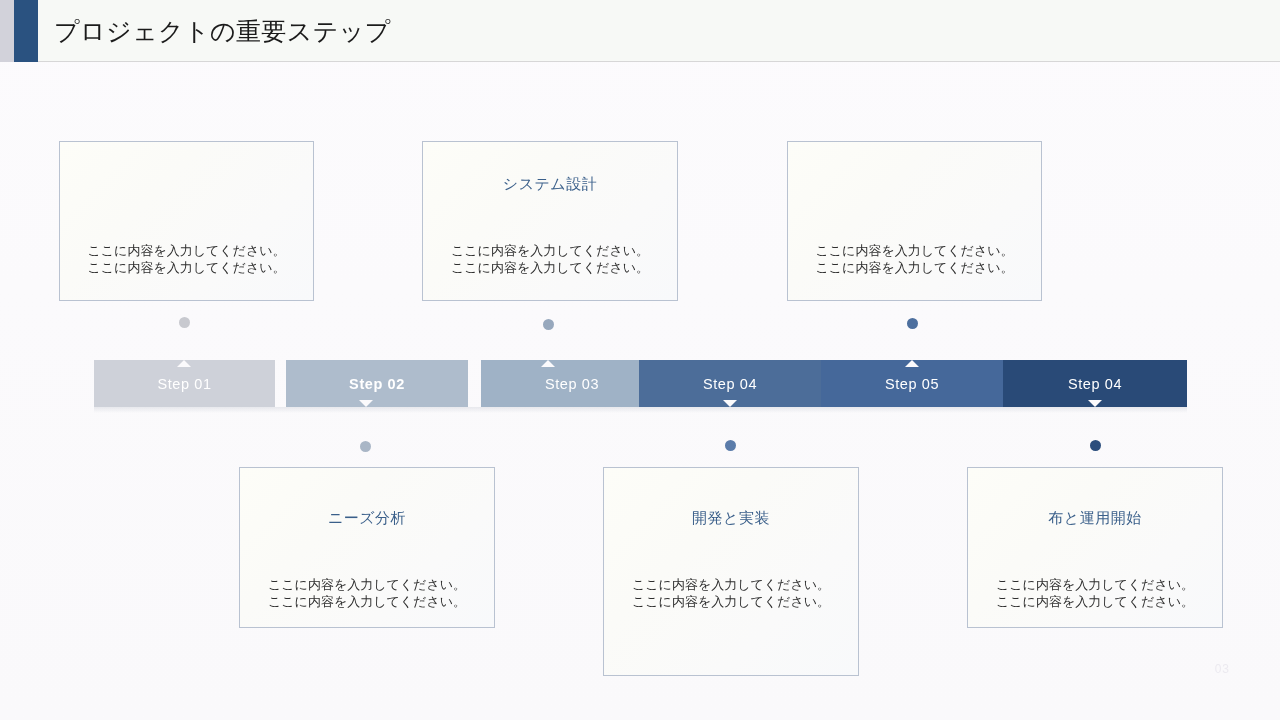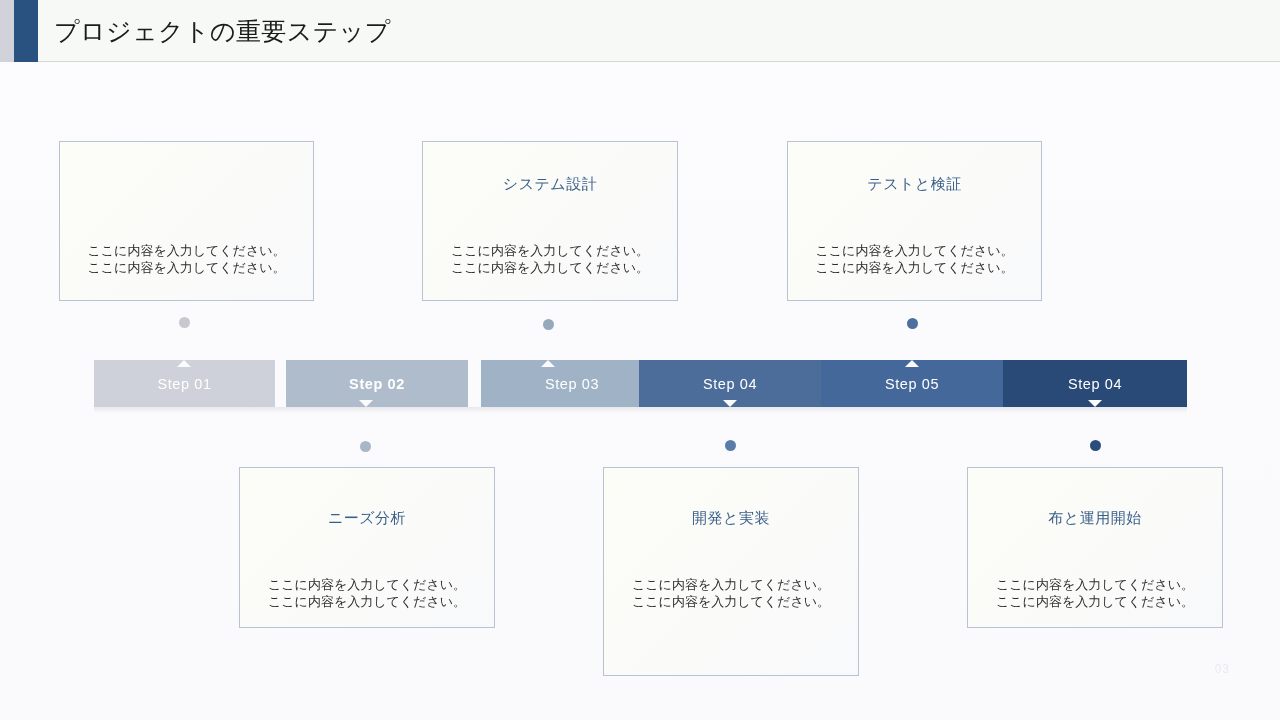--- a/index.html
+++ b/index.html
@@ -155,21 +155,20 @@
     <div class="card-body" style="top:117px;">ここに内容を入力してください。</div>
   </div>
 
   <div class="card card-top" style="left:422px; top:141px; width:256px; height:160px;">
     <div class="card-title">システム設計</div>
     <div class="card-body">ここに内容を入力してください。</div>
     <div class="card-body" style="top:117px;">ここに内容を入力してください。</div>
   </div>
 
   <div class="card card-top" style="left:787px; top:141px; width:255px; height:160px;">
-    <div class="card-title">テストと検証</div>
     <div class="card-body">ここに内容を入力してください。</div>
     <div class="card-body" style="top:117px;">ここに内容を入力してください。</div>
   </div>
 
   <div class="card card-bot" style="left:239px; top:467px; width:256px; height:161px;">
     <div class="card-title">ニーズ分析</div>
     <div class="card-body">ここに内容を入力してください。</div>
     <div class="card-body" style="top:125px;">ここに内容を入力してください。</div>
   </div>
 

